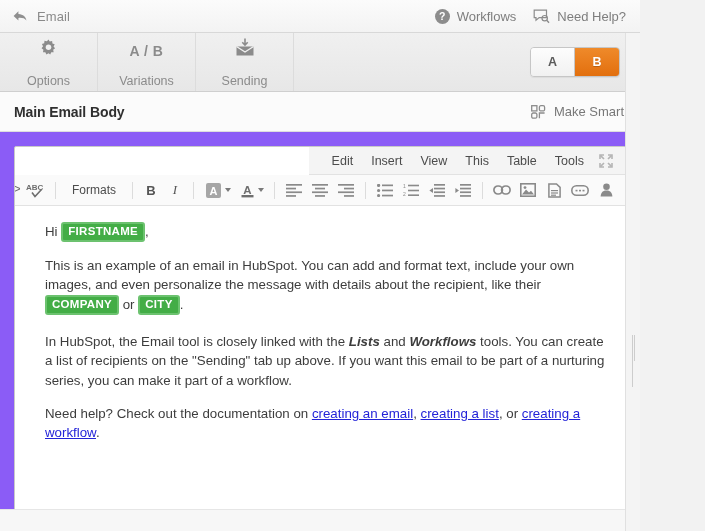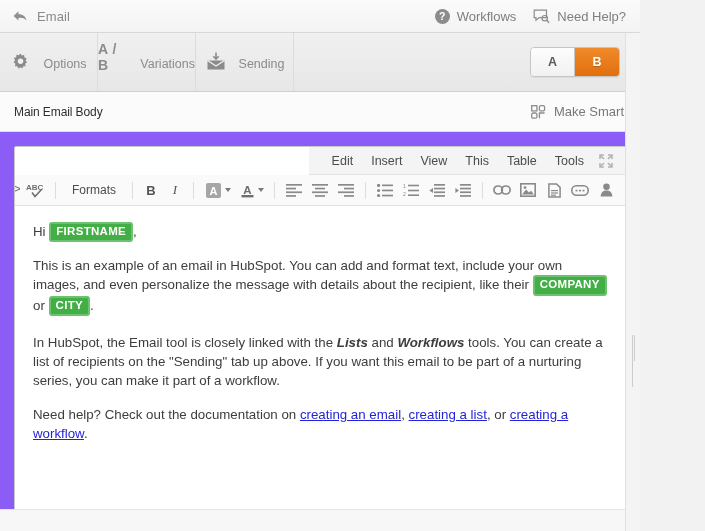--- a/index.html
+++ b/index.html
@@ -33,21 +33,21 @@
                text-align:center; font-family:"Liberation Sans",sans-serif; }
 
   
   .tabstrip {
     height: 59px;
     background: linear-gradient(#f0f0f0,#e7e7e7);
     border-bottom: 1px solid #cfcfcf;
     display:flex; align-items:stretch; position:relative;
   }
   .tab {
-    width: 98px; display:flex; flex-direction:row;
+    width: 98px; display:flex; flex-direction:column;
     align-items:center; justify-content:center; gap:12px;
     cursor:pointer; border-right:1px solid #dcdcdc;
     position:relative;
   }
   .tab.active {
     background: linear-gradient(#ececec,#e2e2e2);
     border-left:1px solid #d6d6d6;
     box-shadow: inset 0 1px 0 #f7f7f7;
   }
   .tab .ticon { height:22px; display:flex; align-items:flex-end; justify-content:center; }
@@ -66,21 +66,21 @@
   }
   .ab-btn.a { background: linear-gradient(#fdfdfd,#f1f1f1); color:#5a5a5a; border-right:1px solid #c6c6c6; }
   .ab-btn.b { background: linear-gradient(#ef8a2a,#e26f0e); color:#ffffff; text-shadow:0 1px 0 rgba(0,0,0,.2); }
 
   
   .section-head {
     height: 40px; background:#fbfbfb;
     border-bottom:1px solid #dedede;
     display:flex; align-items:center; padding:0 16px 0 14px;
   }
-  .section-title { font-size:12px; font-weight:normal; color:#2f2f2f; letter-spacing:-.1px; }
+  .section-title { font-size:14px; font-weight:bold; color:#2f2f2f; letter-spacing:-.1px; }
   .make-smart { margin-left:auto; display:flex; align-items:center; gap:8px; cursor:pointer; }
   .make-smart .lbl { font-size:13px; color:#787878; }
 
   
   .editor-wrap { padding:14px 14px 0 14px; height:calc(531px - 33px - 59px - 40px); }
   .editor {
     background:#fff; border:1px solid #c9c9c9;
     border-radius:2px; height:367px;
     box-shadow:0 1px 1px rgba(0,0,0,.07);
     display:flex; flex-direction:column; overflow:hidden;align-items:flex-end;
@@ -107,21 +107,21 @@
   .tb.txt { font-size:13px; color:#555; font-weight:bold; width:20px; }
   .tb.combo { width:auto; padding:0 2px 0 3px; gap:3px; }
   .tb-sep { width:1px; height:17px; background:#dcdcdc; margin:0 6px; }
   .caret { width:0;height:0;border-left:3.5px solid transparent;border-right:3.5px solid transparent;
            border-top:4px solid #7a7a7a; display:inline-block; }
 
   .canvas {
     flex:1; background:#fff; padding:16px 16px 10px 18px;
     font-size:13.3px; color:#3d3d3d; line-height:1.45; overflow:hidden;
   }
-  .canvas p { margin:0 0 14px 0; }
+  .canvas p { margin:0 0 14px 12px; }
   .canvas p.tight { margin-bottom:17px; }
   .token {
     display:inline-block; background:#43ad46; border:2px solid #6cc26f;
     color:#ffffff; font-weight:bold; font-size:11.5px; letter-spacing:.3px;
     padding:1px 5px 2px 5px; border-radius:3px; vertical-align:1px;
     line-height:1.15;
   }
   .canvas a { color:#2323d8; text-decoration:underline; }
   .canvas em { font-style:italic;font-weight:bold; }
 

